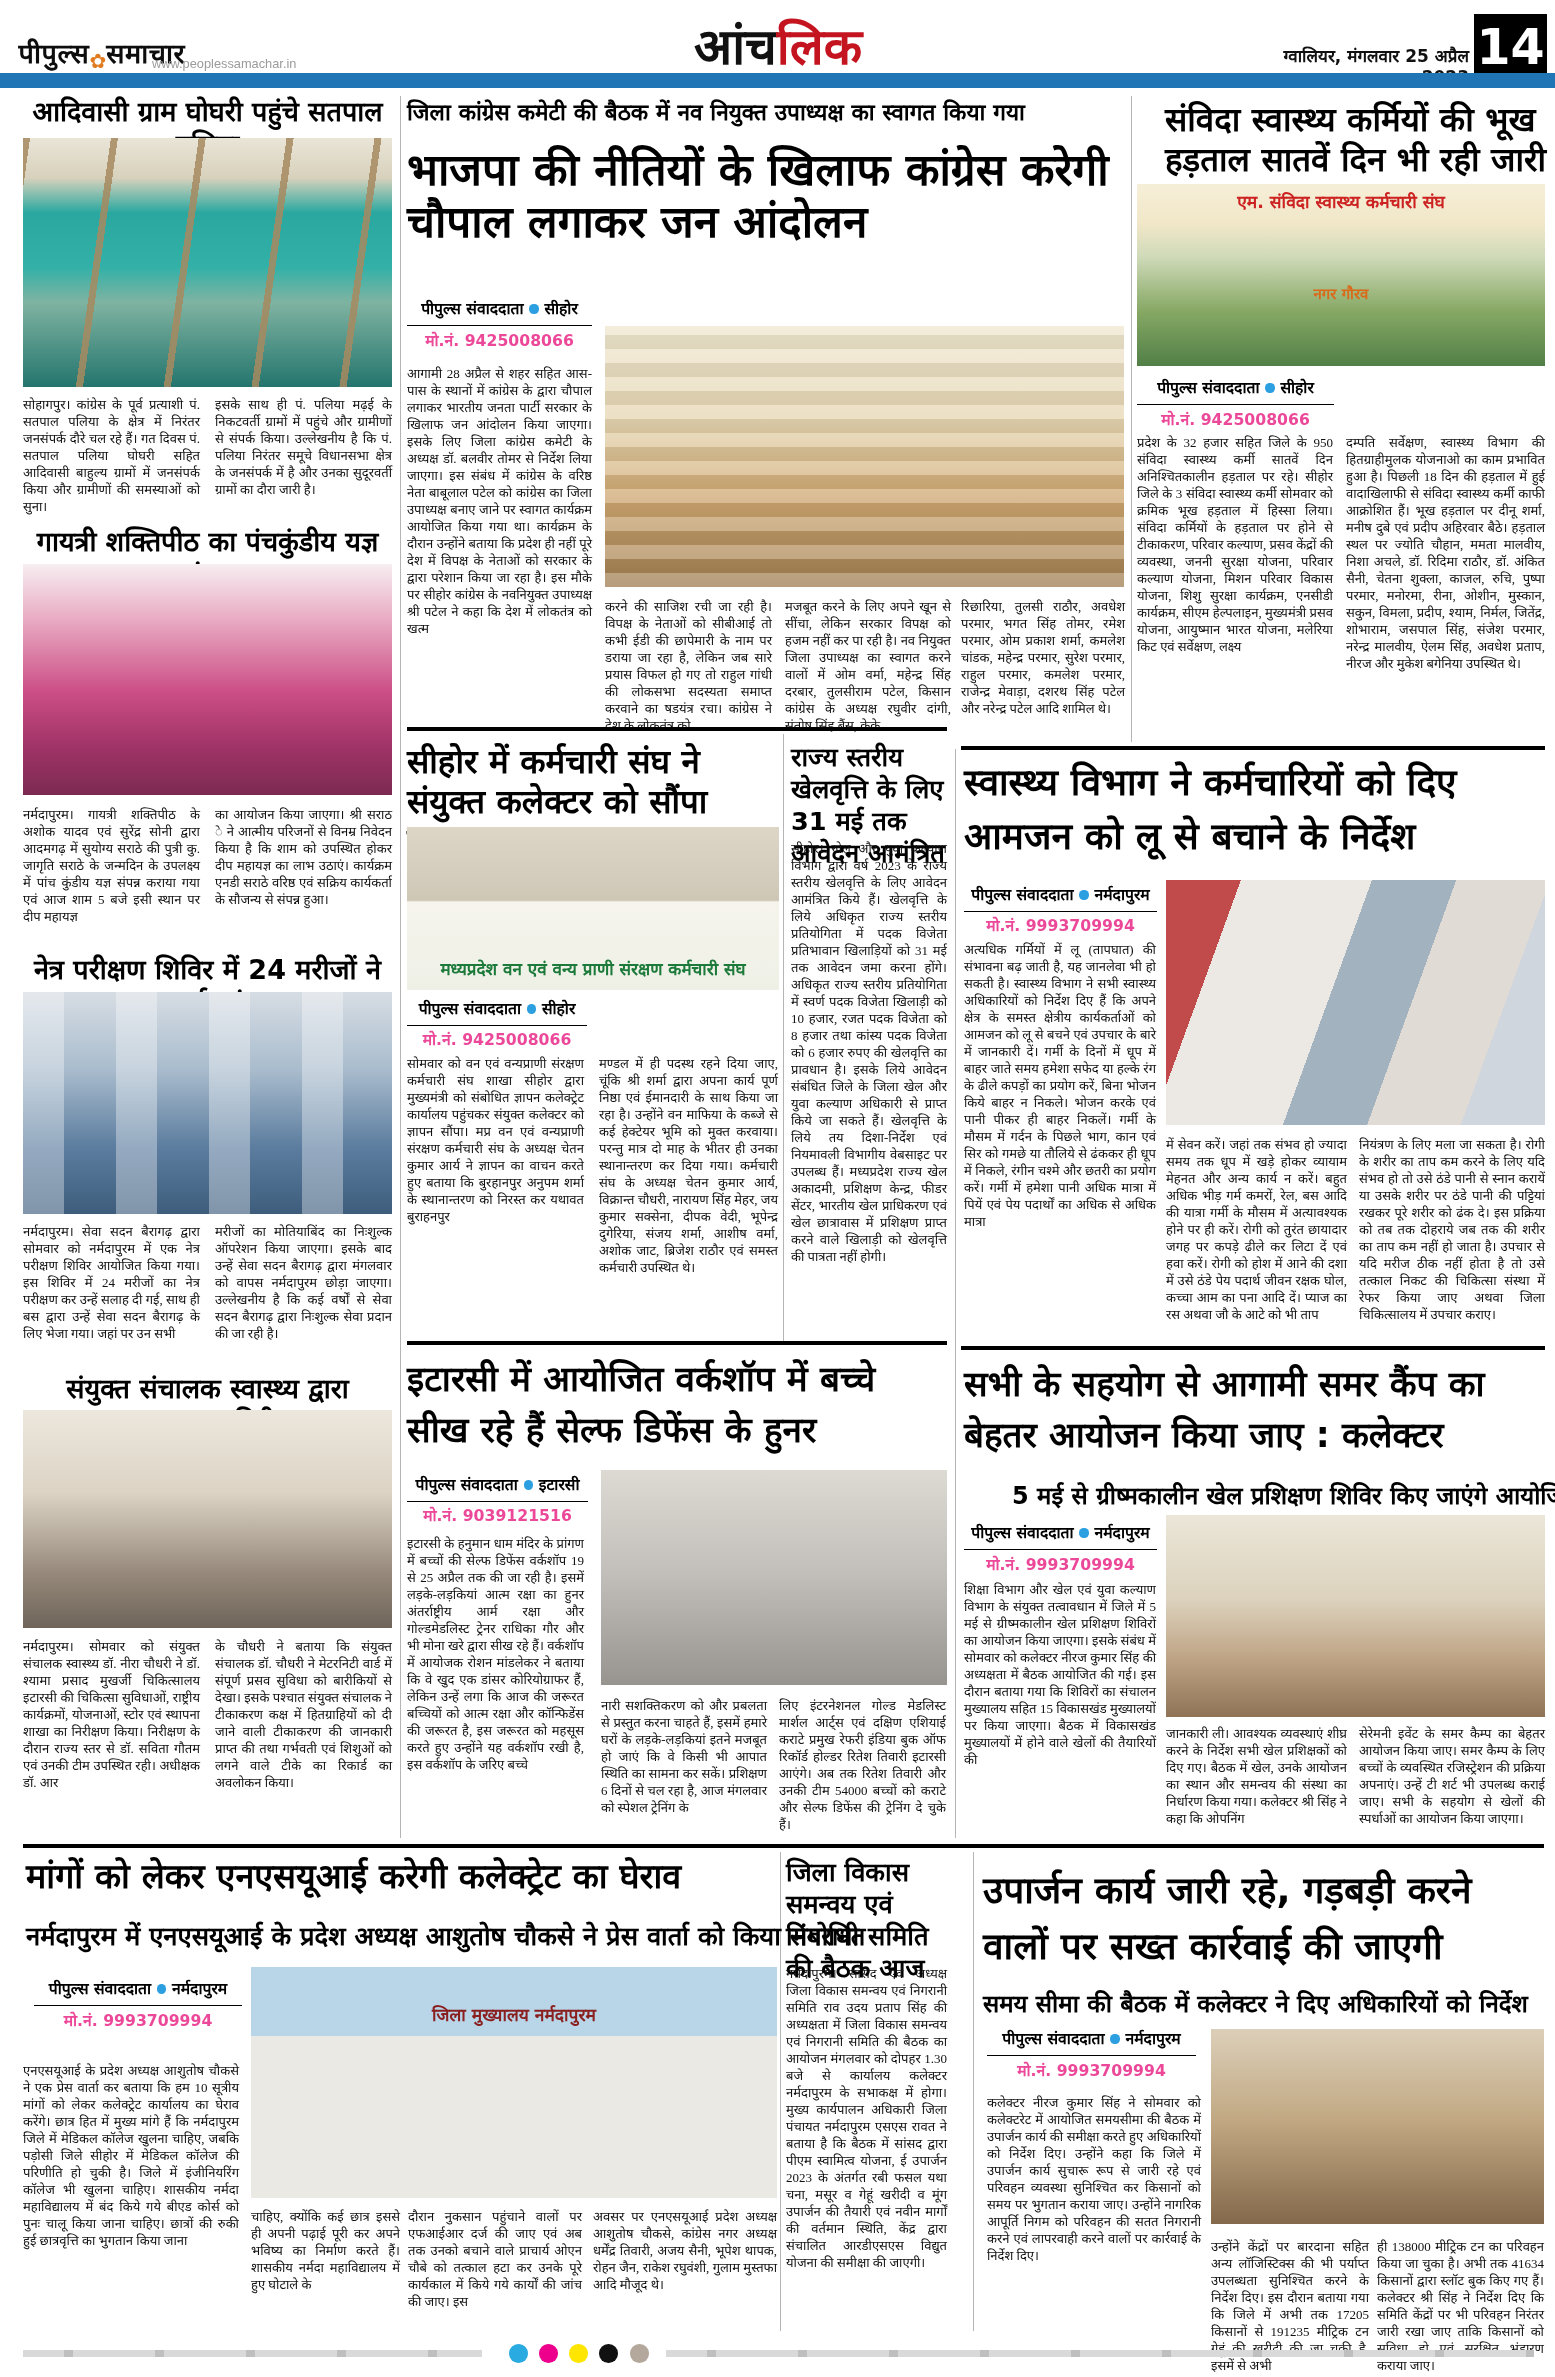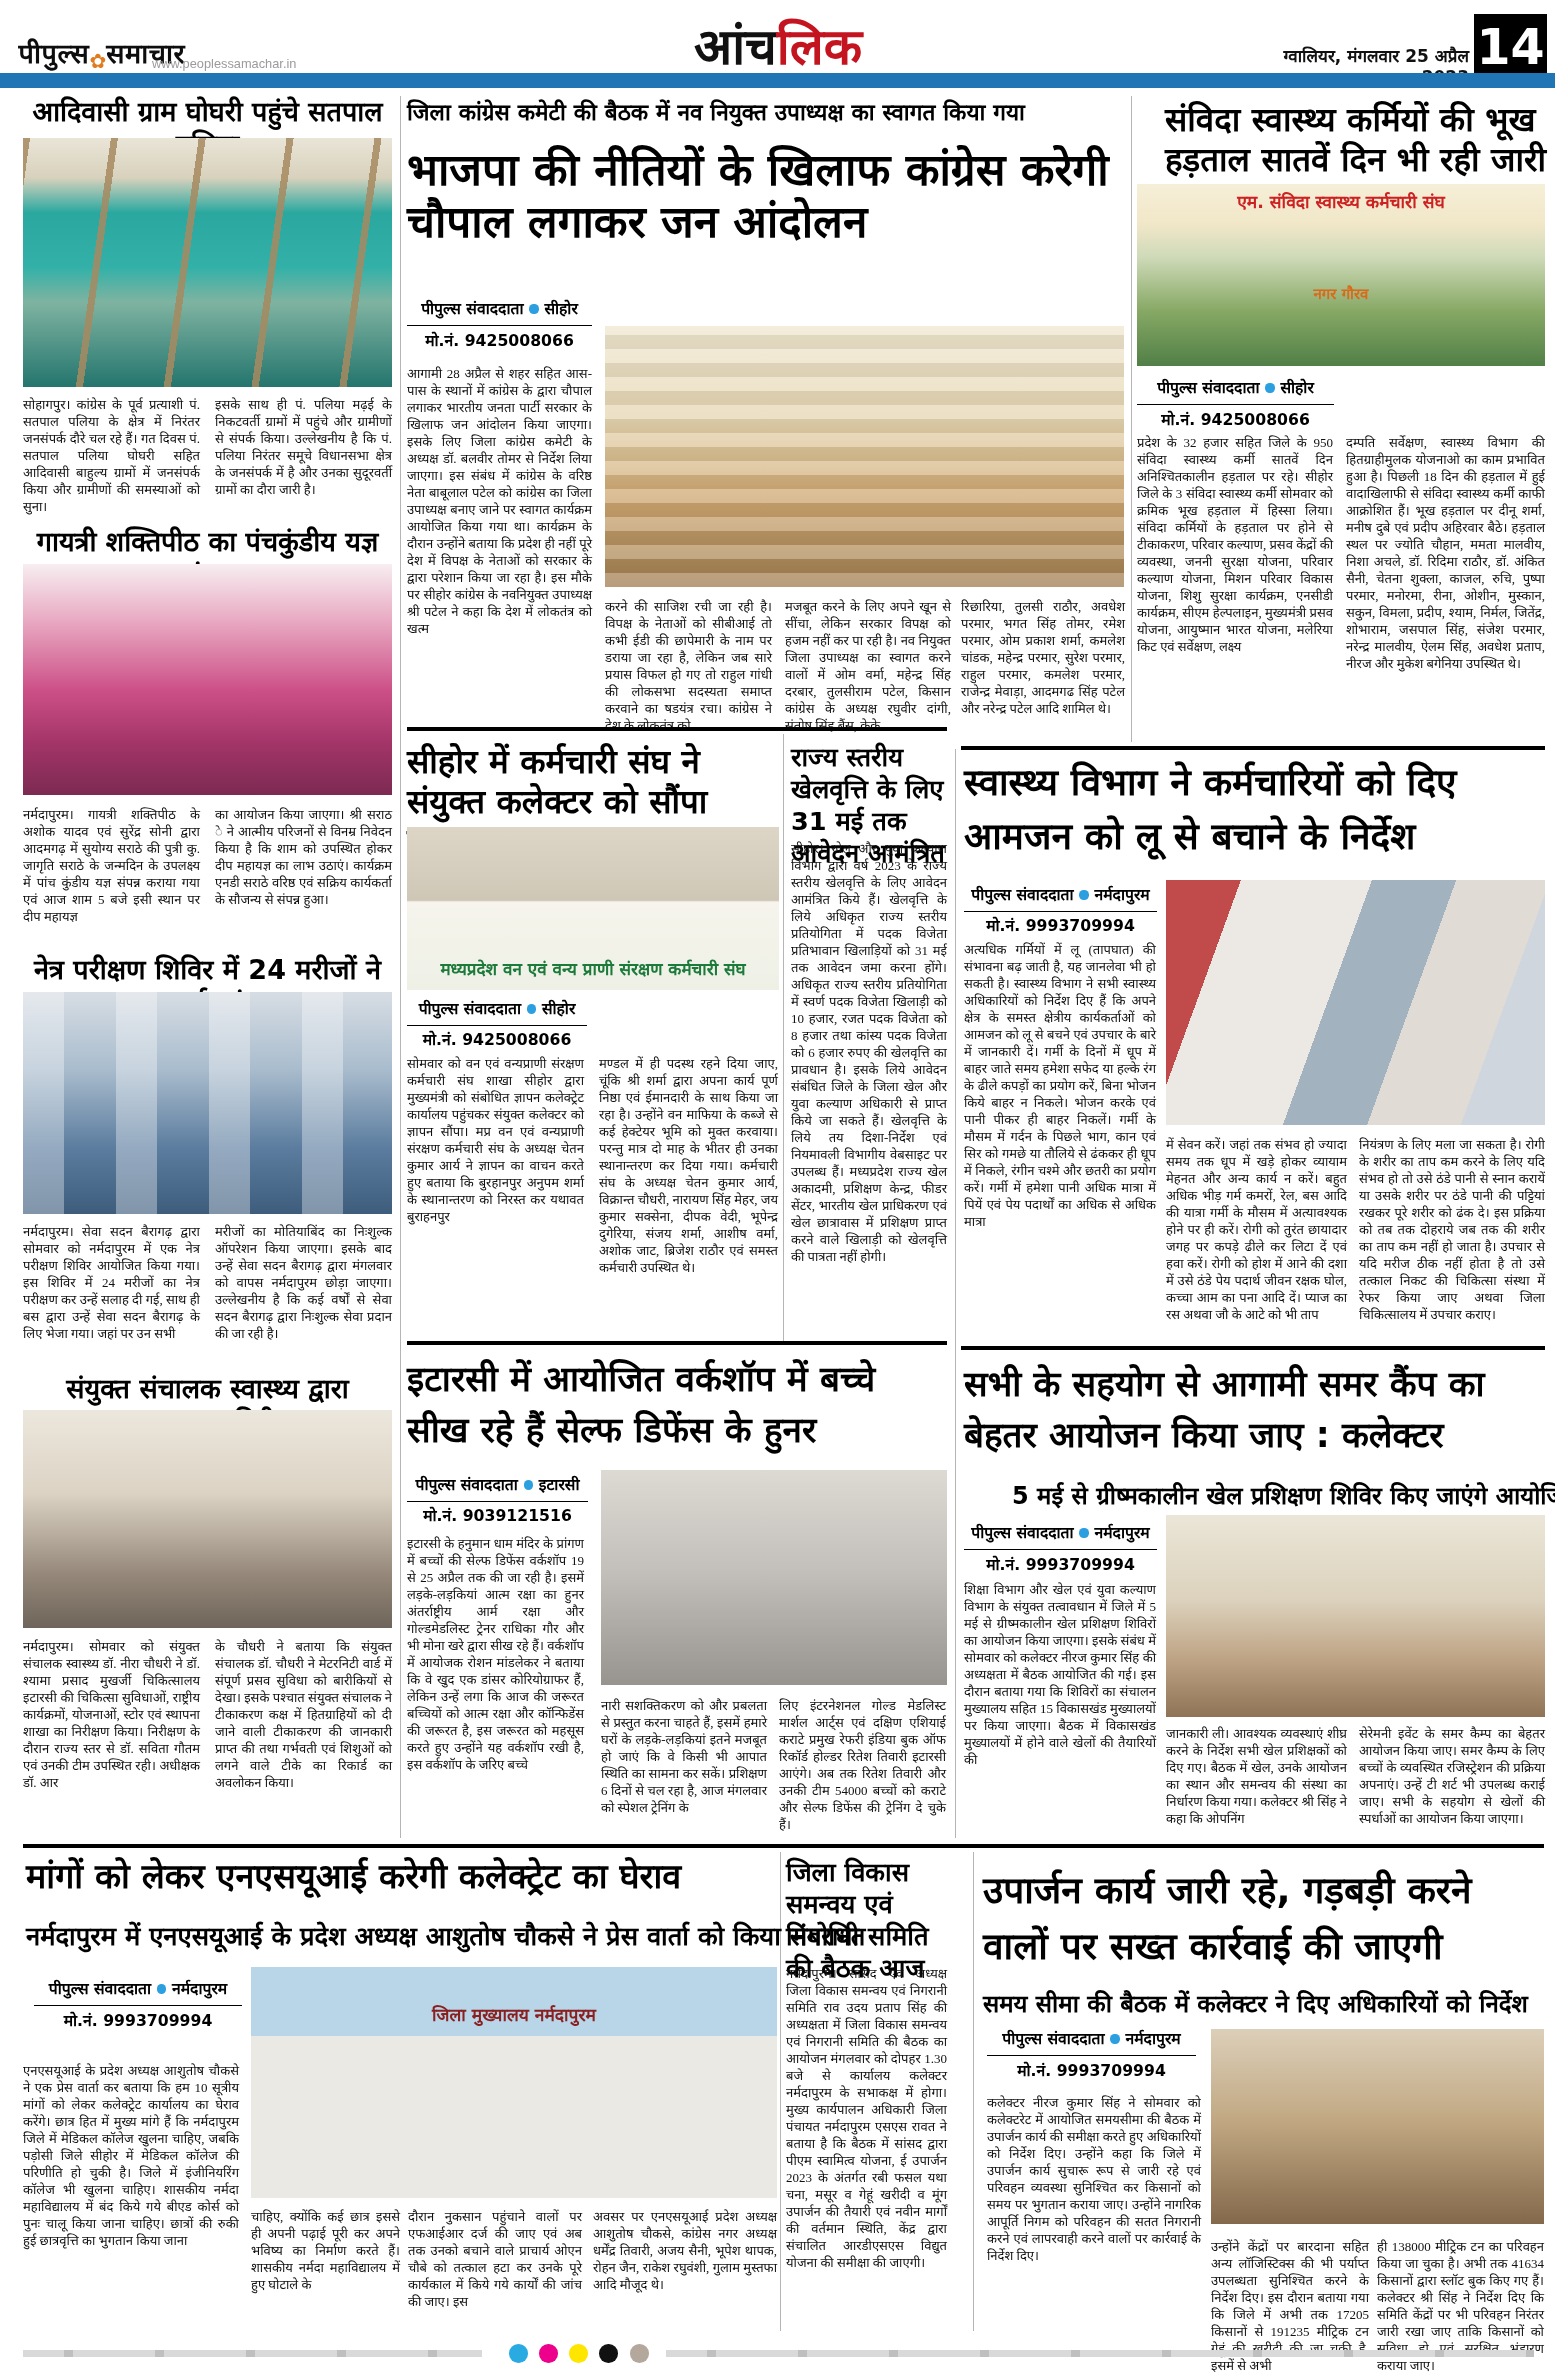--- a/index.html
+++ b/index.html
@@ -19,21 +19,21 @@
   .hl-xl{font-size:44px;line-height:1.18;}
   .hl-lg{font-size:33px;line-height:1.2;}
   .hl-md{font-size:27px;line-height:1.22;text-align:center;}
   .hl-md-l{font-size:25.6px;line-height:1.25;}
   .hl-bt{font-size:35px;line-height:1.45;}
   .hl-one{font-size:34px;line-height:1.15;}
   .subhead{font-family:"DejaVu Sans",sans-serif;font-weight:700;font-size:24px;line-height:1.2;color:#000;}
   .byl{font-family:"DejaVu Sans",sans-serif;font-weight:700;font-size:15.7px;text-align:center;
        border-bottom:1.7px solid #000;padding-bottom:5.8px;color:#000;white-space:nowrap;}
   .dot{display:inline-block;width:9.3px;height:9.3px;border-radius:50%;background:#2b9fe0;margin:0 5.8px 1.2px 5.8px;vertical-align:middle;}
-  .phone{font-family:"DejaVu Sans",sans-serif;font-weight:700;font-size:15.7px;text-align:center;color:#000000;}
+  .phone{font-family:"DejaVu Sans",sans-serif;font-weight:700;font-size:15.7px;text-align:center;color:#ec4899;}
   .bt{font-size:13px;line-height:17px;text-align:justify;color:#111;}
   .vr{width:1.2px;background:#b5b5b5;}
   .hr6{height:3.5px;background:#000;}
   
   .ph{overflow:hidden;background:#d5d5d5;}
   .bn{position:absolute;left:0;right:0;text-align:center;font-family:"DejaVu Sans",sans-serif;font-weight:700;}
   .ph-adivasi{background:
       repeating-linear-gradient(98deg, rgba(166,138,96,.85) 0 7px, rgba(0,0,0,0) 7px 87px),
       linear-gradient(180deg,#e9e5d7 0%,#d8d1bc 16%,#2aa8a0 30%,#33b1a8 52%,#7fb3a1 66%,#24756e 100%);}
   .ph-gayatri{background:linear-gradient(180deg,#f7eef1 0%,#e8a8c1 25%,#cc4f87 55%,#a23468 78%,#7c2a52 100%);}
@@ -102,21 +102,21 @@
   <div class="abs kicker" style="left:407px;top:99px;width:720px;">जिला कांग्रेस कमेटी की बैठक में नव नियुक्त उपाध्यक्ष का स्वागत किया गया</div>
   <div class="abs hl hl-xl" style="left:407px;top:144px;width:720px;">भाजपा की नीतियों के खिलाफ कांग्रेस करेगी चौपाल लगाकर जन आंदोलन</div>
   <div class="abs byl" style="left:407px;top:297px;width:185px;">
     <span>पीपुल्स संवाददाता</span><span class="dot"></span><span>सीहोर</span>
   </div>
   <div class="abs phone" style="left:407px;top:329px;width:185px;">मो.नं. 9425008066</div>
   <div class="abs ph ph-congress" style="left:605px;top:326px;width:519px;height:261px;"></div>
   <div class="abs bt" style="left:407px;top:365px;width:185px;height:357px;">आगामी 28 अप्रैल से शहर सहित आस-पास के स्थानों में कांग्रेस के द्वारा चौपाल लगाकर भारतीय जनता पार्टी सरकार के खिलाफ जन आंदोलन किया जाएगा। इसके लिए जिला कांग्रेस कमेटी के अध्यक्ष डॉ. बलवीर तोमर से निर्देश लिया जाएगा। इस संबंध में कांग्रेस के वरिष्ठ नेता बाबूलाल पटेल को कांग्रेस का जिला उपाध्यक्ष बनाए जाने पर स्वागत कार्यक्रम आयोजित किया गया था। कार्यक्रम के दौरान उन्होंने बताया कि प्रदेश ही नहीं पूरे देश में विपक्ष के नेताओं को सरकार के द्वारा परेशान किया जा रहा है। इस मौके पर सीहोर कांग्रेस के नवनियुक्त उपाध्यक्ष श्री पटेल ने कहा कि देश में लोकतंत्र को खत्म</div>
   <div class="abs bt" style="left:605px;top:598px;width:167px;height:123px;">करने की साजिश रची जा रही है। विपक्ष के नेताओं को सीबीआई तो कभी ईडी की छापेमारी के नाम पर डराया जा रहा है, लेकिन जब सारे प्रयास विफल हो गए तो राहुल गांधी की लोकसभा सदस्यता समाप्त करवाने का षडयंत्र रचा। कांग्रेस ने देश के लोकतंत्र को</div>
   <div class="abs bt" style="left:785px;top:598px;width:166px;height:123px;">मजबूत करने के लिए अपने खून से सींचा, लेकिन सरकार विपक्ष को हजम नहीं कर पा रही है। नव नियुक्त जिला उपाध्यक्ष का स्वागत करने वालों में ओम वर्मा, महेन्द्र सिंह दरबार, तुलसीराम पटेल, किसान कांग्रेस के अध्यक्ष रघुवीर दांगी, संतोष सिंह बैंस, केके</div>
-  <div class="abs bt" style="left:961px;top:598px;width:164px;height:123px;">रिछारिया, तुलसी राठौर, अवधेश परमार, भगत सिंह तोमर, रमेश परमार, ओम प्रकाश शर्मा, कमलेश चांडक, महेन्द्र परमार, सुरेश परमार, राहुल परमार, कमलेश परमार, राजेन्द्र मेवाड़ा, आदमगढ सिंह पटेल और नरेन्द्र पटेल आदि शामिल थे।</div>
+  <div class="abs bt" style="left:961px;top:598px;width:164px;height:123px;">रिछारिया, तुलसी राठौर, अवधेश परमार, भगत सिंह तोमर, रमेश परमार, ओम प्रकाश शर्मा, कमलेश चांडक, महेन्द्र परमार, सुरेश परमार, राहुल परमार, कमलेश परमार, राजेन्द्र मेवाड़ा, दशरथ सिंह पटेल और नरेन्द्र पटेल आदि शामिल थे।</div>
 
   <div class="abs hl hl-lg" style="left:1137px;top:100px;width:408px;margin-left:28px;">संविदा स्वास्थ्य कर्मियों की भूख हड़ताल सातवें दिन भी रही जारी</div>
   <div class="abs ph ph-samvida" style="left:1137px;top:184px;width:408px;height:182px;">
     <div class="bn" style="top:4.6px;font-size:17.4px;color:#c22;">एम. संविदा स्वास्थ्य कर्मचारी संघ</div>
     <div class="bn" style="top:99px;font-size:15px;color:#d86a1a;">नगर गौरव</div>
   </div>
   <div class="abs byl" style="left:1137px;top:376px;width:197px;">
     <span>पीपुल्स संवाददाता</span><span class="dot"></span><span>सीहोर</span>
   </div>
   <div class="abs phone" style="left:1137px;top:408px;width:197px;">मो.नं. 9425008066</div>

